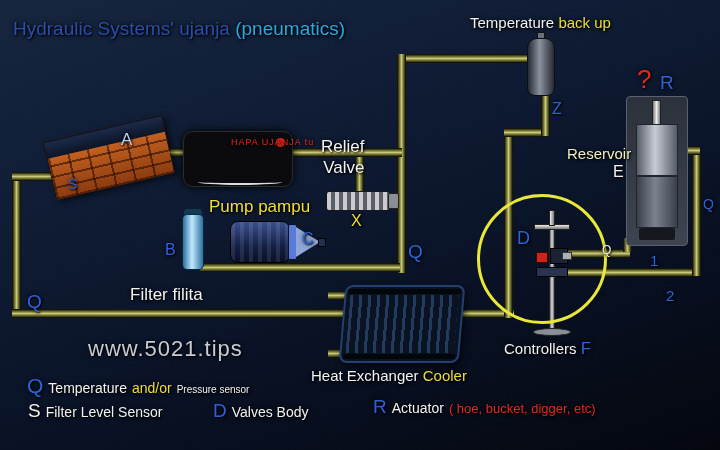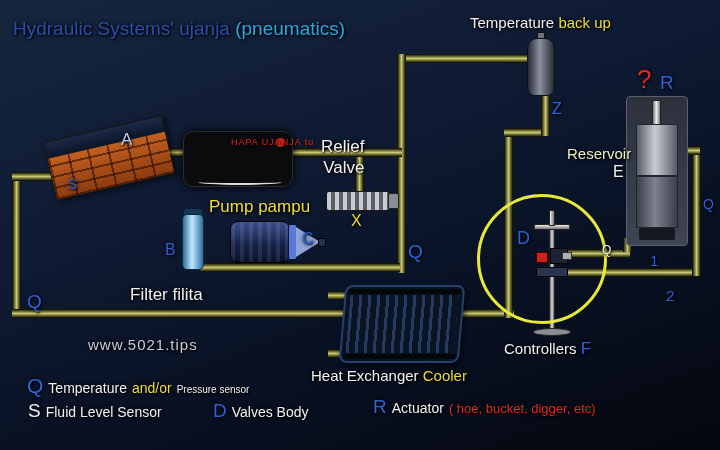--- a/index.html
+++ b/index.html
@@ -158,32 +158,32 @@
   <div class="abs txt" style="left:311px; top:367px; font-size:15px;">
     <span class="w">Heat Exchanger</span>
     <span class="y">Cooler</span>
   </div>
 
   <div class="abs txt" style="left:504px; top:339px; font-size:15px;">
     <span class="w">Controllers</span>
     <span class="b" style="font-size:17px;">F</span>
   </div>
 
-  <div class="abs txt gray" style="left:88px; top:336px; font-size:15px; letter-spacing:1px;">www.5021.tips</div>
+  <div class="abs txt gray" style="left:88px; top:336px; font-size:22px; letter-spacing:1px;">www.5021.tips</div>
 
   <div class="abs txt row" style="left:27px; top:374px;">
     <span class="b" style="font-size:21px;">Q</span>
     <span class="w" style="font-size:14px;">Temperature</span>
     <span class="y" style="font-size:14px;">and/or</span>
     <span class="w" style="font-size:10px;">Pressure sensor</span>
   </div>
 
   <div class="abs txt row" style="left:28px; top:400px;">
     <span class="w" style="font-size:19px;">S</span>
-    <span class="w" style="font-size:14px;">Fluid Level Sensor</span>
+    <span class="w" style="font-size:14px;">Filter Level Sensor</span>
   </div>
 
   <div class="abs txt row" style="left:213px; top:400px;">
     <span class="b" style="font-size:19px;">D</span>
     <span class="w" style="font-size:14px;">Valves Body</span>
   </div>
 
   <div class="abs txt row" style="left:373px; top:396px;">
     <span class="b" style="font-size:19px;">R</span>
     <span class="w" style="font-size:14px;">Actuator</span>

